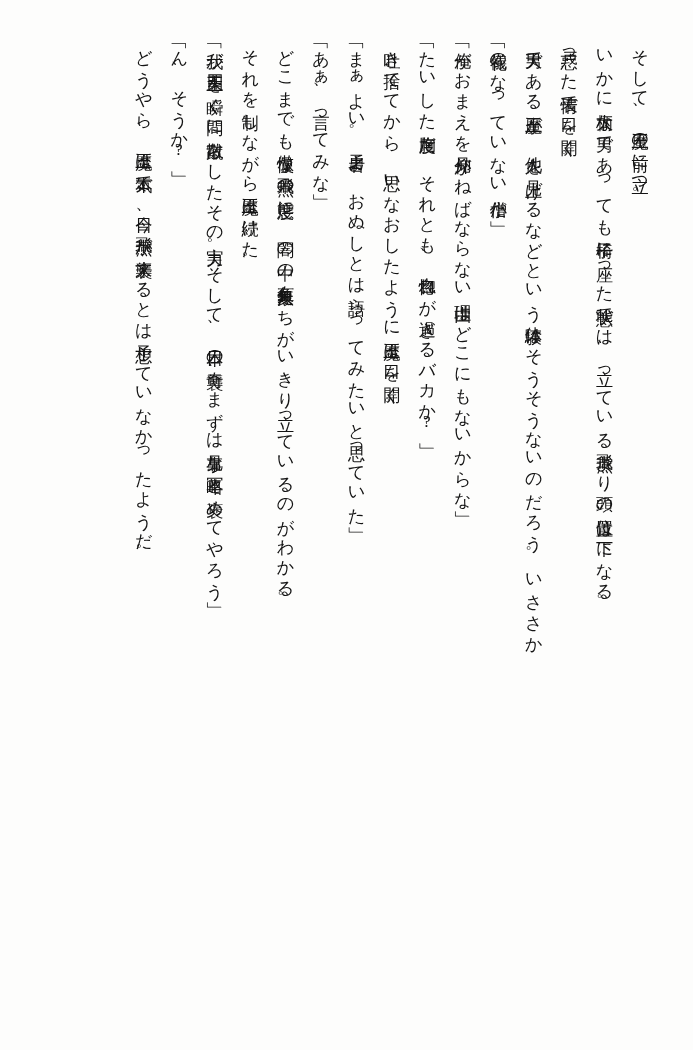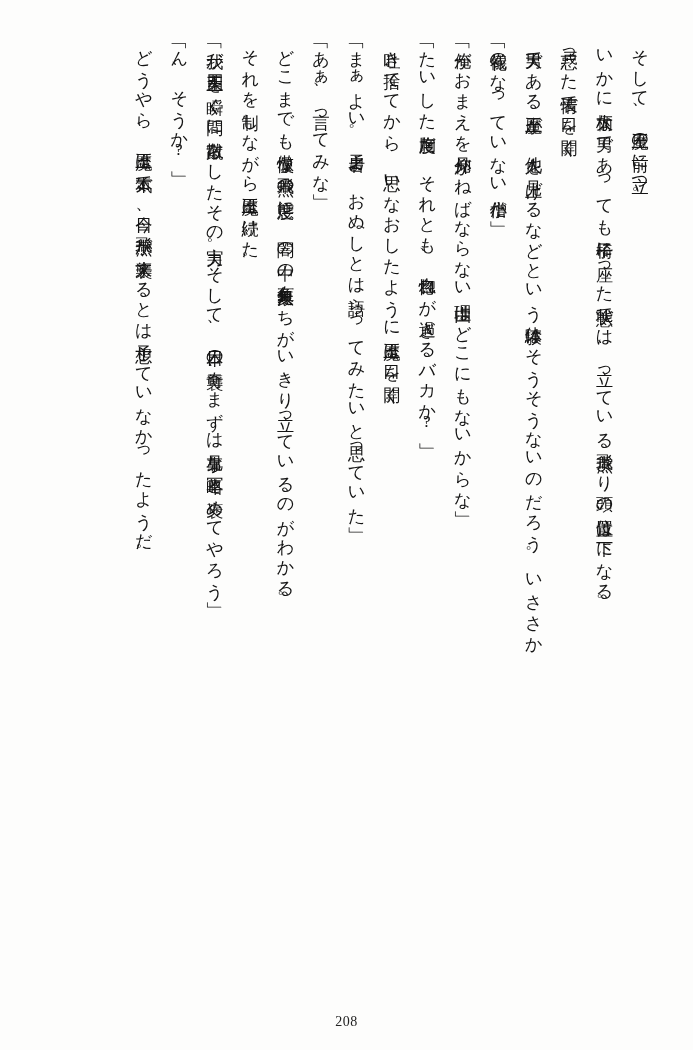--- a/index.html
+++ b/index.html
@@ -73,15 +73,14 @@
     <p class="noindent">吐き捨ててから、思いなおしたように魔王は口を開く。</p>
     <p class="noindent">「まぁよい。勇者よ、おぬしとは語らってみたいと思っていた」</p>
     <p class="noindent">「あぁ、言ってみな」</p>
     <p class="noindent">どこまでも傲慢な飛燕の態度に、闇の中の有象無象たちがいきり立っているのがわかる。</p>
     <p class="noindent">それを制しながら魔王は続けた。</p>
     <p class="noindent">「我が四天王を瞬く間に蹴散らしたその実力。そして、本日の奇襲、まずは見事な軍略と褒めてやろう」</p>
     <p class="noindent">「ん、そうか?」</p>
     <p class="noindent">どうやら、魔王は本気で、今日、飛燕が来襲するとは予想していなかったようだ。</p>
   </div>
 
-  <div id="page-number">208</div>
 
 </div>
 
 </body></html>

